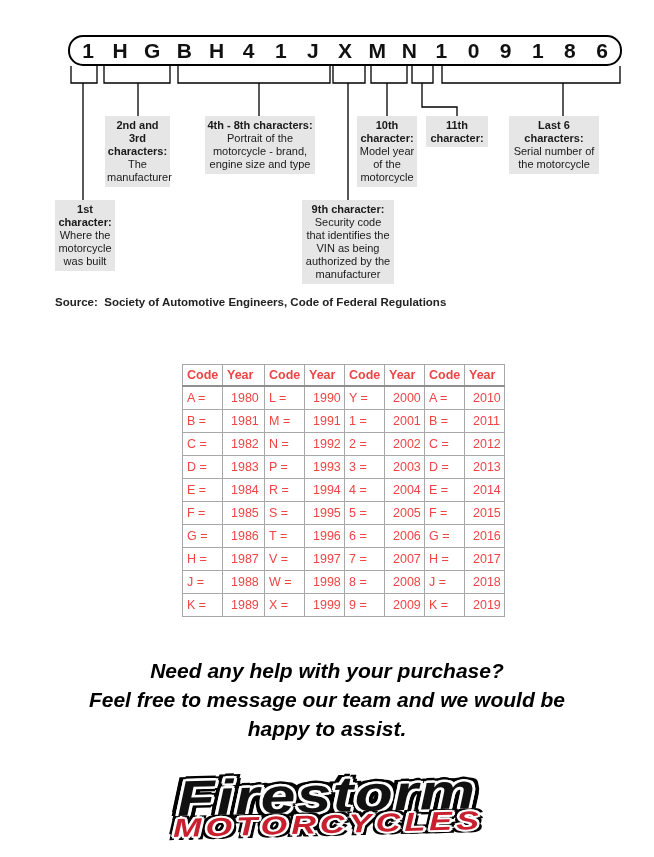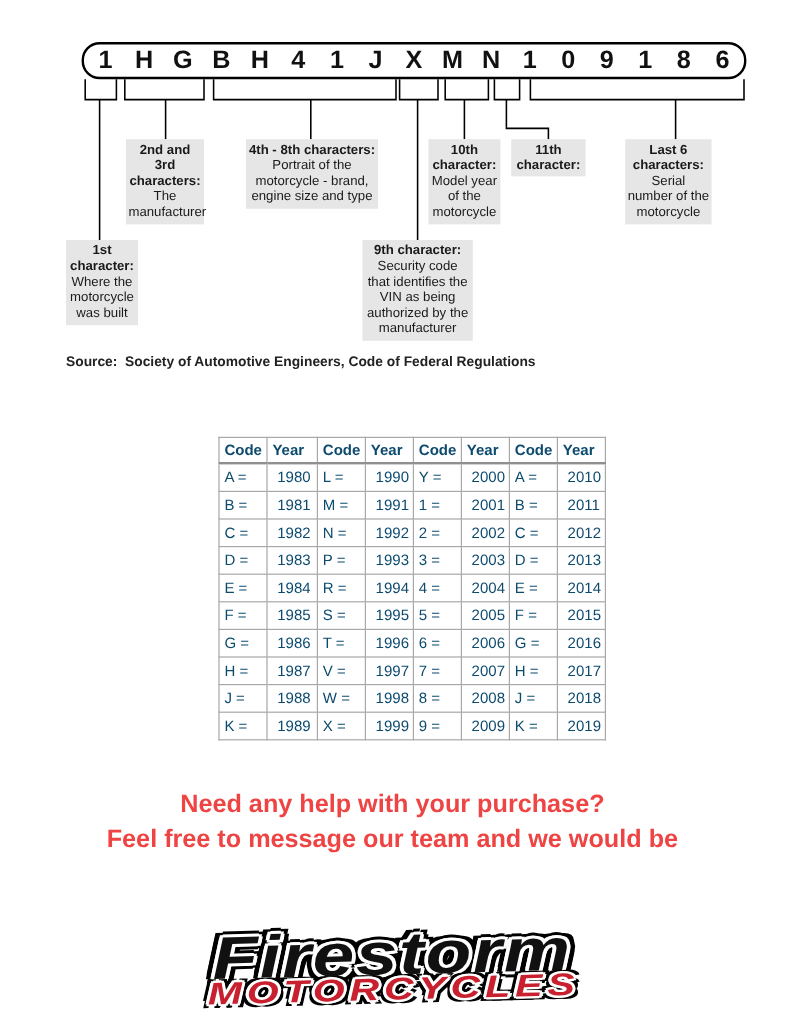--- a/index.html
+++ b/index.html
@@ -19,34 +19,34 @@
     position:absolute;background:#e6e6e6;box-sizing:border-box;
     font-size:11px;line-height:13px;text-align:center;padding:3px 2px;
   }
   .label-box b{display:block;font-weight:bold;}
   .label-box .desc{display:block;}
   .box-11th{line-height:12.5px;}
   .source-note{position:absolute;left:55px;top:296px;font-size:11.5px;white-space:pre;color:#222;font-weight:bold;}
   
   .year-table{
     position:absolute;left:182px;top:364px;width:282px;
-    border-collapse:collapse;table-layout:fixed;font-size:12.5px;color:#0c4a6e;
+    border-collapse:collapse;table-layout:fixed;font-size:12.5px;color:#ef4444;
   }
   .year-table th,.year-table td{border:1px solid #a8a8a8;overflow:hidden;white-space:nowrap;}
   .year-table th{height:20px;font-weight:bold;text-align:left;padding:0 0 0 4px;border-bottom:2px solid #8f8f8f;}
   .year-table td{height:22px;padding:0;}
   .year-table td.code-cell{padding-left:4px;}
   .year-table td.year-cell{padding-left:8px;margin-left:16px;}
   .year-table th:nth-child(1),.year-table td:nth-child(1){width:35px;}
   .year-table th:nth-child(2),.year-table td:nth-child(2){width:37px;}
   .year-table th:nth-child(n+3),.year-table td:nth-child(n+3){width:35px;}
   
   .help-message{
     position:absolute;top:656px;left:0;width:100%;text-align:center;
-    font-size:21px;font-weight:bold;line-height:29px;color:#ef4444;
+    font-size:21px;font-weight:bold;line-height:29px;color:#000000;font-style:italic;
   }
   
   .logo{
     position:absolute;top:770px;left:0;width:100%;
     display:flex;flex-direction:column;align-items:center;
     transform:rotate(-1.5deg);
   }
   .logo-wordmark{
     font-size:50px;font-weight:bold;font-style:italic;line-height:1;
     transform:scaleX(1.25);letter-spacing:1px;
@@ -123,21 +123,21 @@
 
   <div class="label-box" style="left:357px;top:116px;width:60px;">
     <b>10th character:</b>
     <span class="desc">Model year of the motorcycle</span>
   </div>
 
   <div class="label-box box-11th" style="left:426px;top:116px;width:62px;">
     <b>11th character:</b>
   </div>
 
-  <div class="label-box" style="left:521px;top:116px;width:72px;">
+  <div class="label-box" style="left:509px;top:116px;width:90px;">
     <b>Last 6 characters:</b>
     <span class="desc">Serial number of the motorcycle</span>
   </div>
 
   <div class="source-note">Source:  Society of Automotive Engineers, Code of Federal Regulations</div>
 
   <table class="year-table">
     <thead>
         <tr>
           <th>Code</th>
@@ -250,20 +250,21 @@
           <td class="year-cell">2009</td>
           <td class="code-cell">K =</td>
           <td class="year-cell">2019</td>
         </tr>
       </tbody>
   </table>
 
   <div class="help-message">
     <div>Need any help with your purchase?</div>
     <div>Feel free to message our team and we would be</div>
+    <div>happy to assist.</div>
   </div>
 
   <div class="logo">
     <div class="logo-wordmark" style="color: rgb(17, 17, 17);">Firestorm</div>
     <div class="logo-tagline" style="color: rgb(200, 32, 47);">MOTORCYCLES</div>
   </div>
 
 </div>
 
 </body></html>

